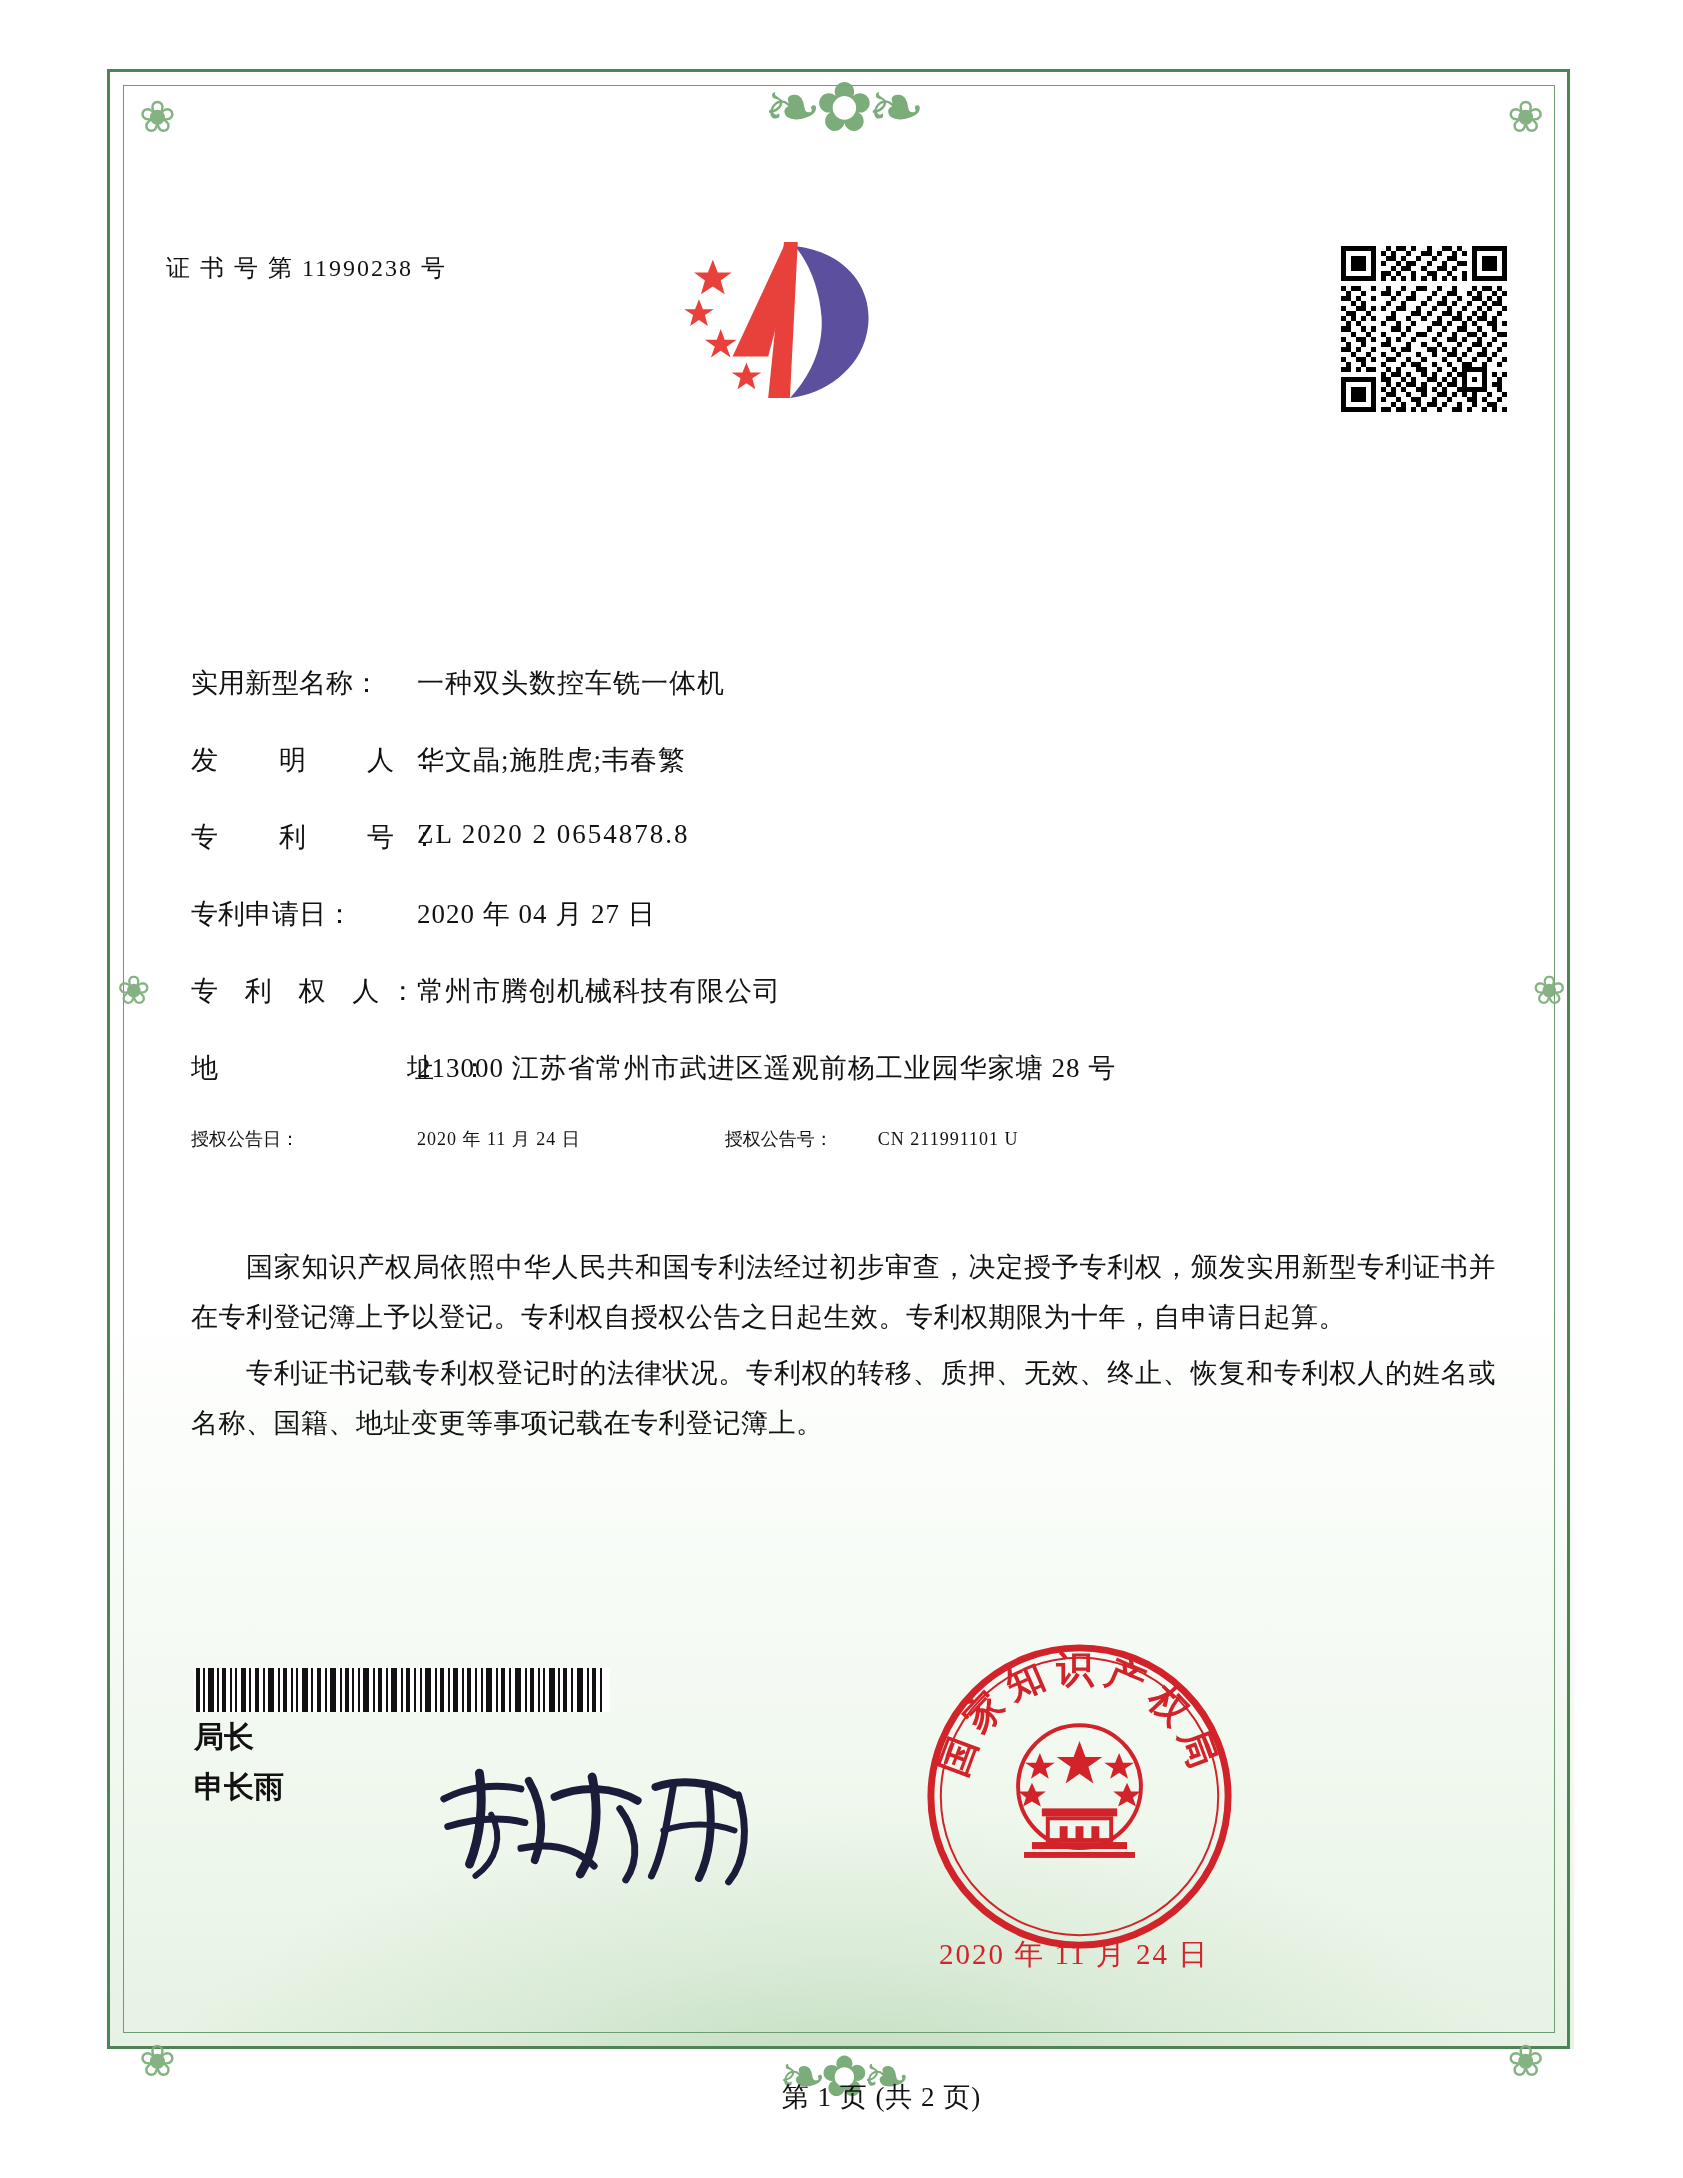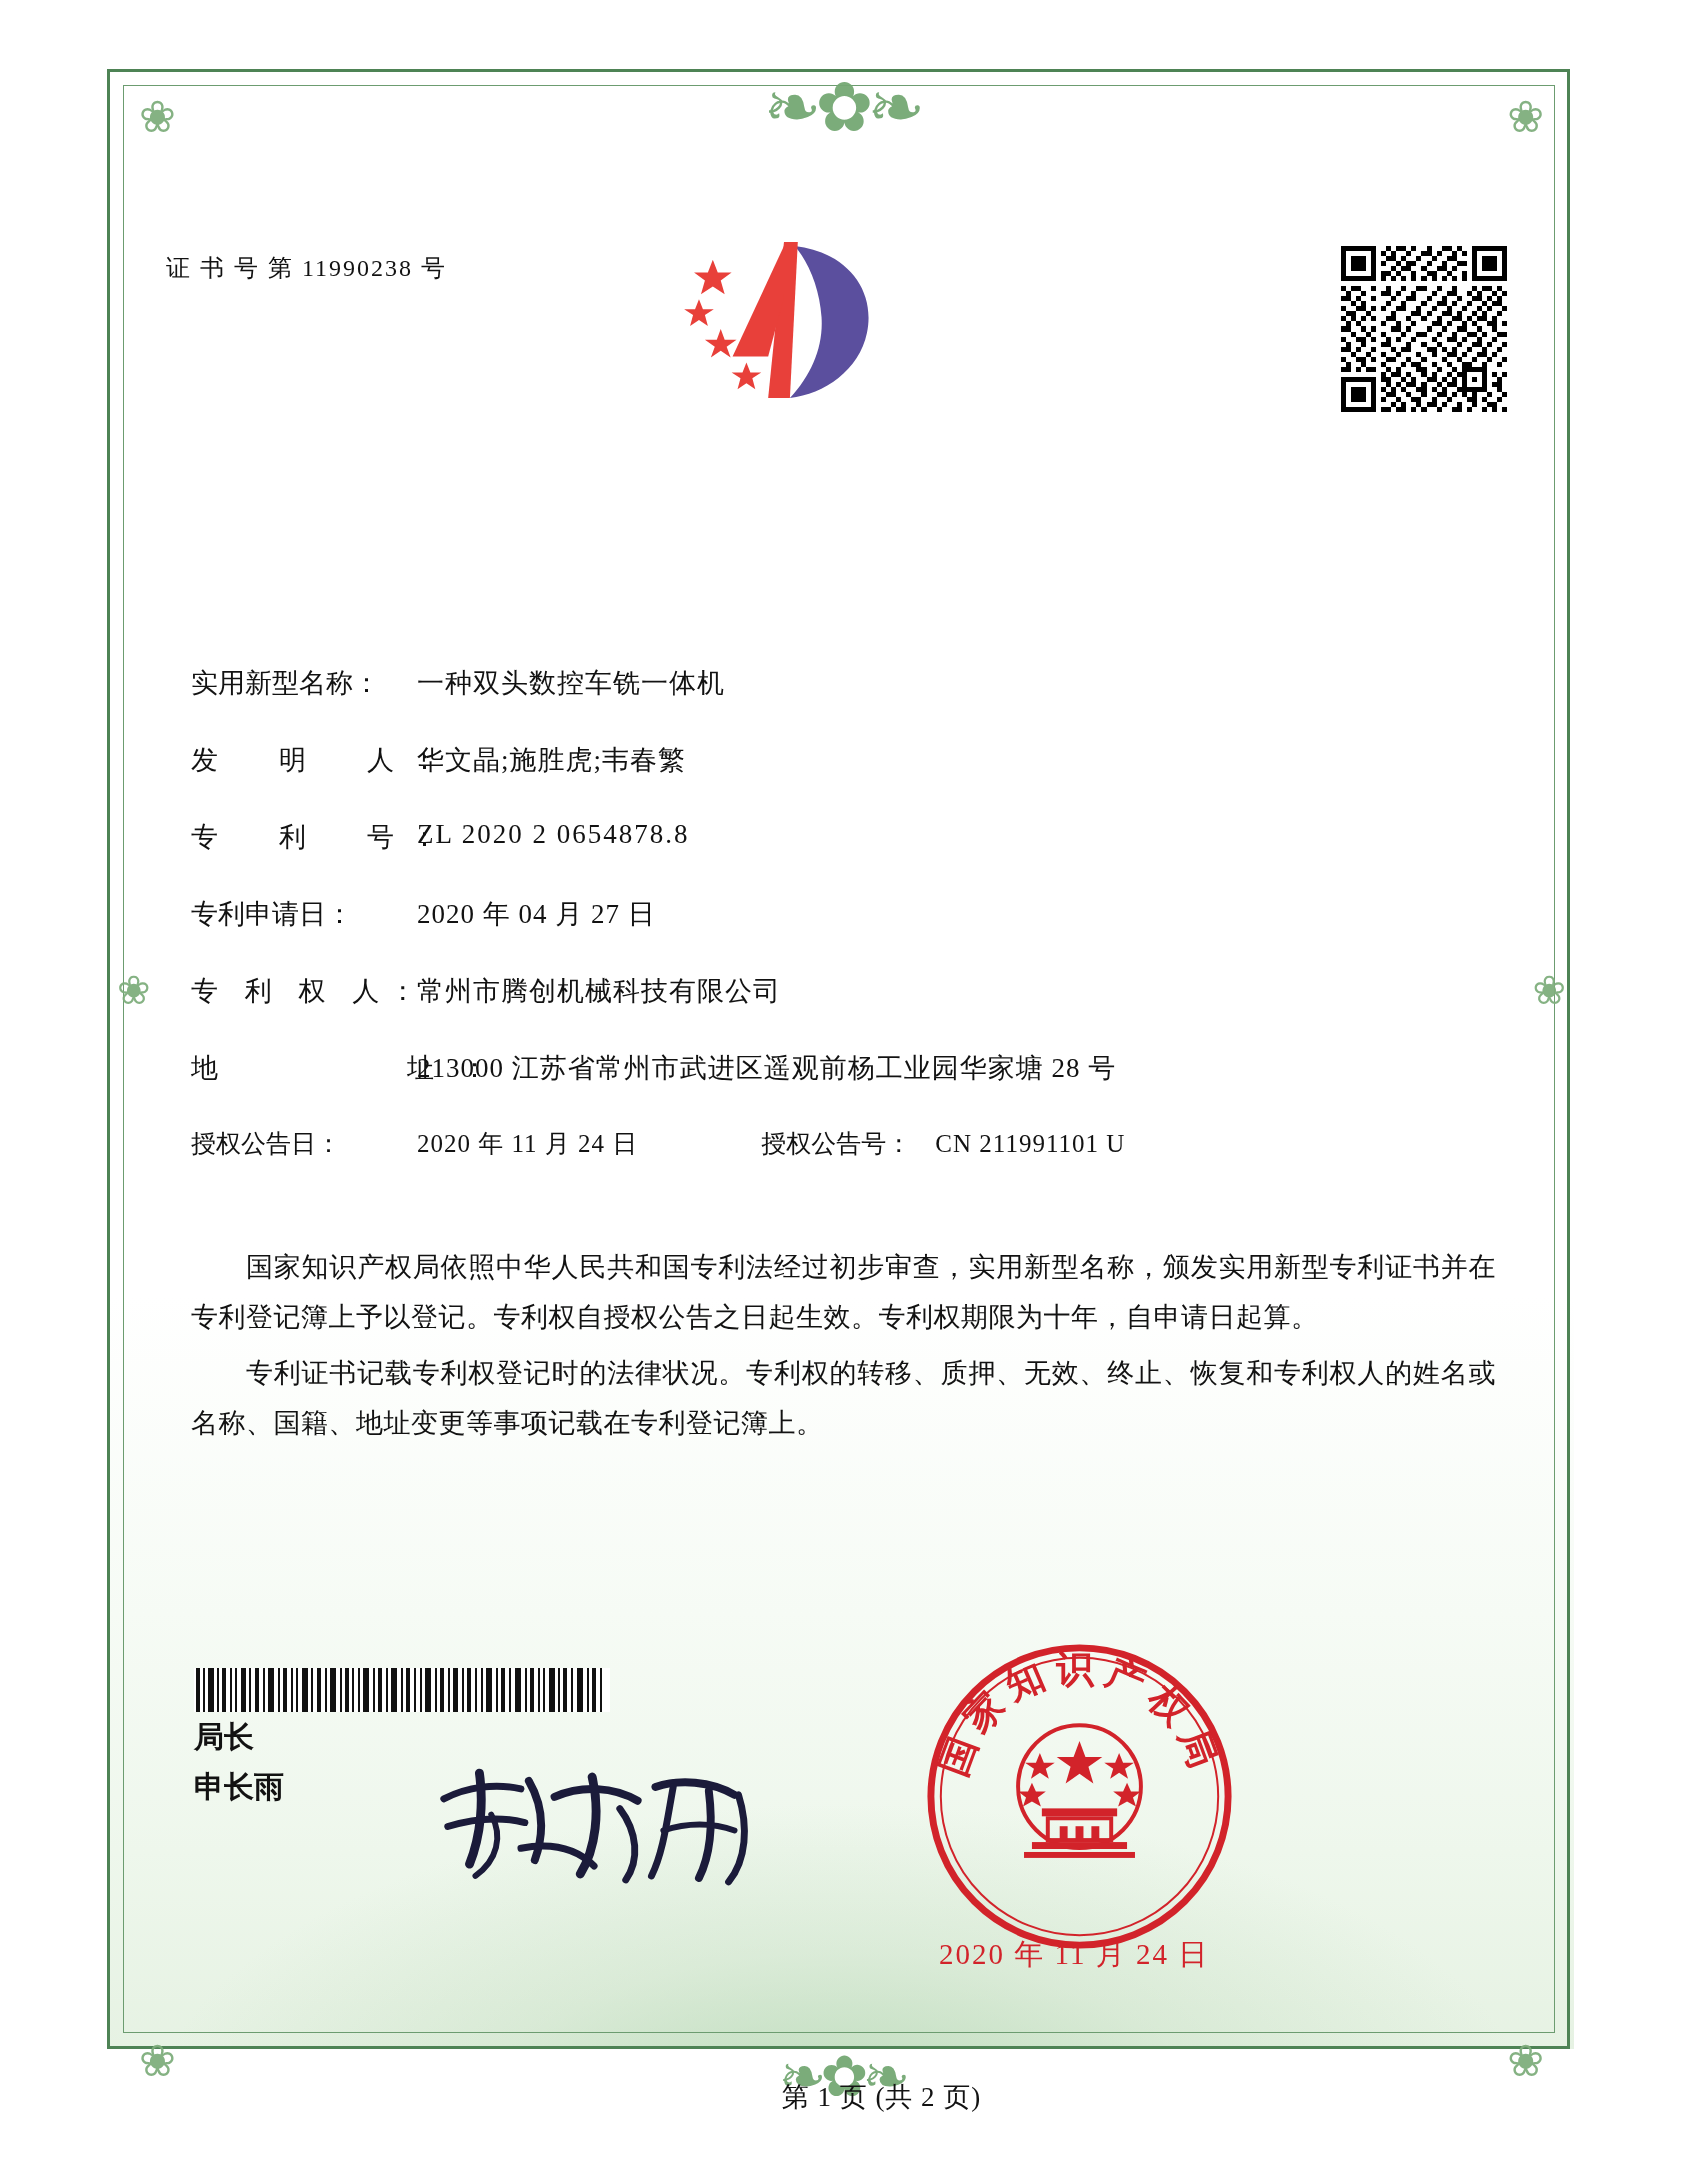--- a/index.html
+++ b/index.html
@@ -138,21 +138,21 @@
     width: 226px;
     flex: 0 0 226px;
     letter-spacing: 0px;
   }
   .field-label.sp1 { letter-spacing: 17px; }
   .field-label.sp2 { letter-spacing: 10px; }
   .field-label.sp3 { letter-spacing: 27px; }
   .field-value { letter-spacing: 1px; }
   .field-value.mono-ish { font-family: "Liberation Serif", serif; letter-spacing: 2px; }
 
-  .row-2col { display: flex; align-items: baseline; margin-bottom: 30px; font-size: 25px; white-space: nowrap; }
+  .row-2col { display: flex; align-items: baseline; margin-bottom: 30px; font-size: 18px; white-space: nowrap; }
   .col-b-label { margin-left: 99px; width: 198px; flex: 0 0 198px; text-align: center; }
 
   
   .paras {
     position: absolute;
     left: 191px; top: 1242px;
     width: 1305px;
     font-size: 27px;
     line-height: 50px;
     text-align: justify;
@@ -336,21 +336,21 @@
     </div>
     <div class="row-2col">
       <span class="field-label">授权公告日：</span>
       <span class="field-value">2020 年 11 月 24 日</span>
       <span class="col-b-label">授权公告号：</span>
       <span class="field-value">CN 211991101 U</span>
     </div>
   </div>
 
   <div class="paras">
-    <p>国家知识产权局依照中华人民共和国专利法经过初步审查，实用新型名称，颁发实用新型专利证书并在专利登记簿上予以登记。专利权自授权公告之日起生效。专利权期限为十年，自申请日起算。</p>
+    <p>国家知识产权局依照中华人民共和国专利法经过初步审查，决定授予专利权，颁发实用新型专利证书并在专利登记簿上予以登记。专利权自授权公告之日起生效。专利权期限为十年，自申请日起算。</p>
     <p>专利证书记载专利权登记时的法律状况。专利权的转移、质押、无效、终止、恢复和专利权人的姓名或名称、国籍、地址变更等事项记载在专利登记簿上。</p>
   </div>
 
   <div class="barcode">
     <svg width="416" height="44" viewBox="0 0 420 44" xmlns="http://www.w3.org/2000/svg" shape-rendering="crispEdges">
       <rect width="420" height="44" fill="#ffffff"></rect>
       <g fill="#111111">
         <rect x="2" y="0" width="4" height="44"></rect>
           <rect x="9" y="0" width="2" height="44"></rect>
         <rect x="14" y="0" width="6" height="44"></rect>

